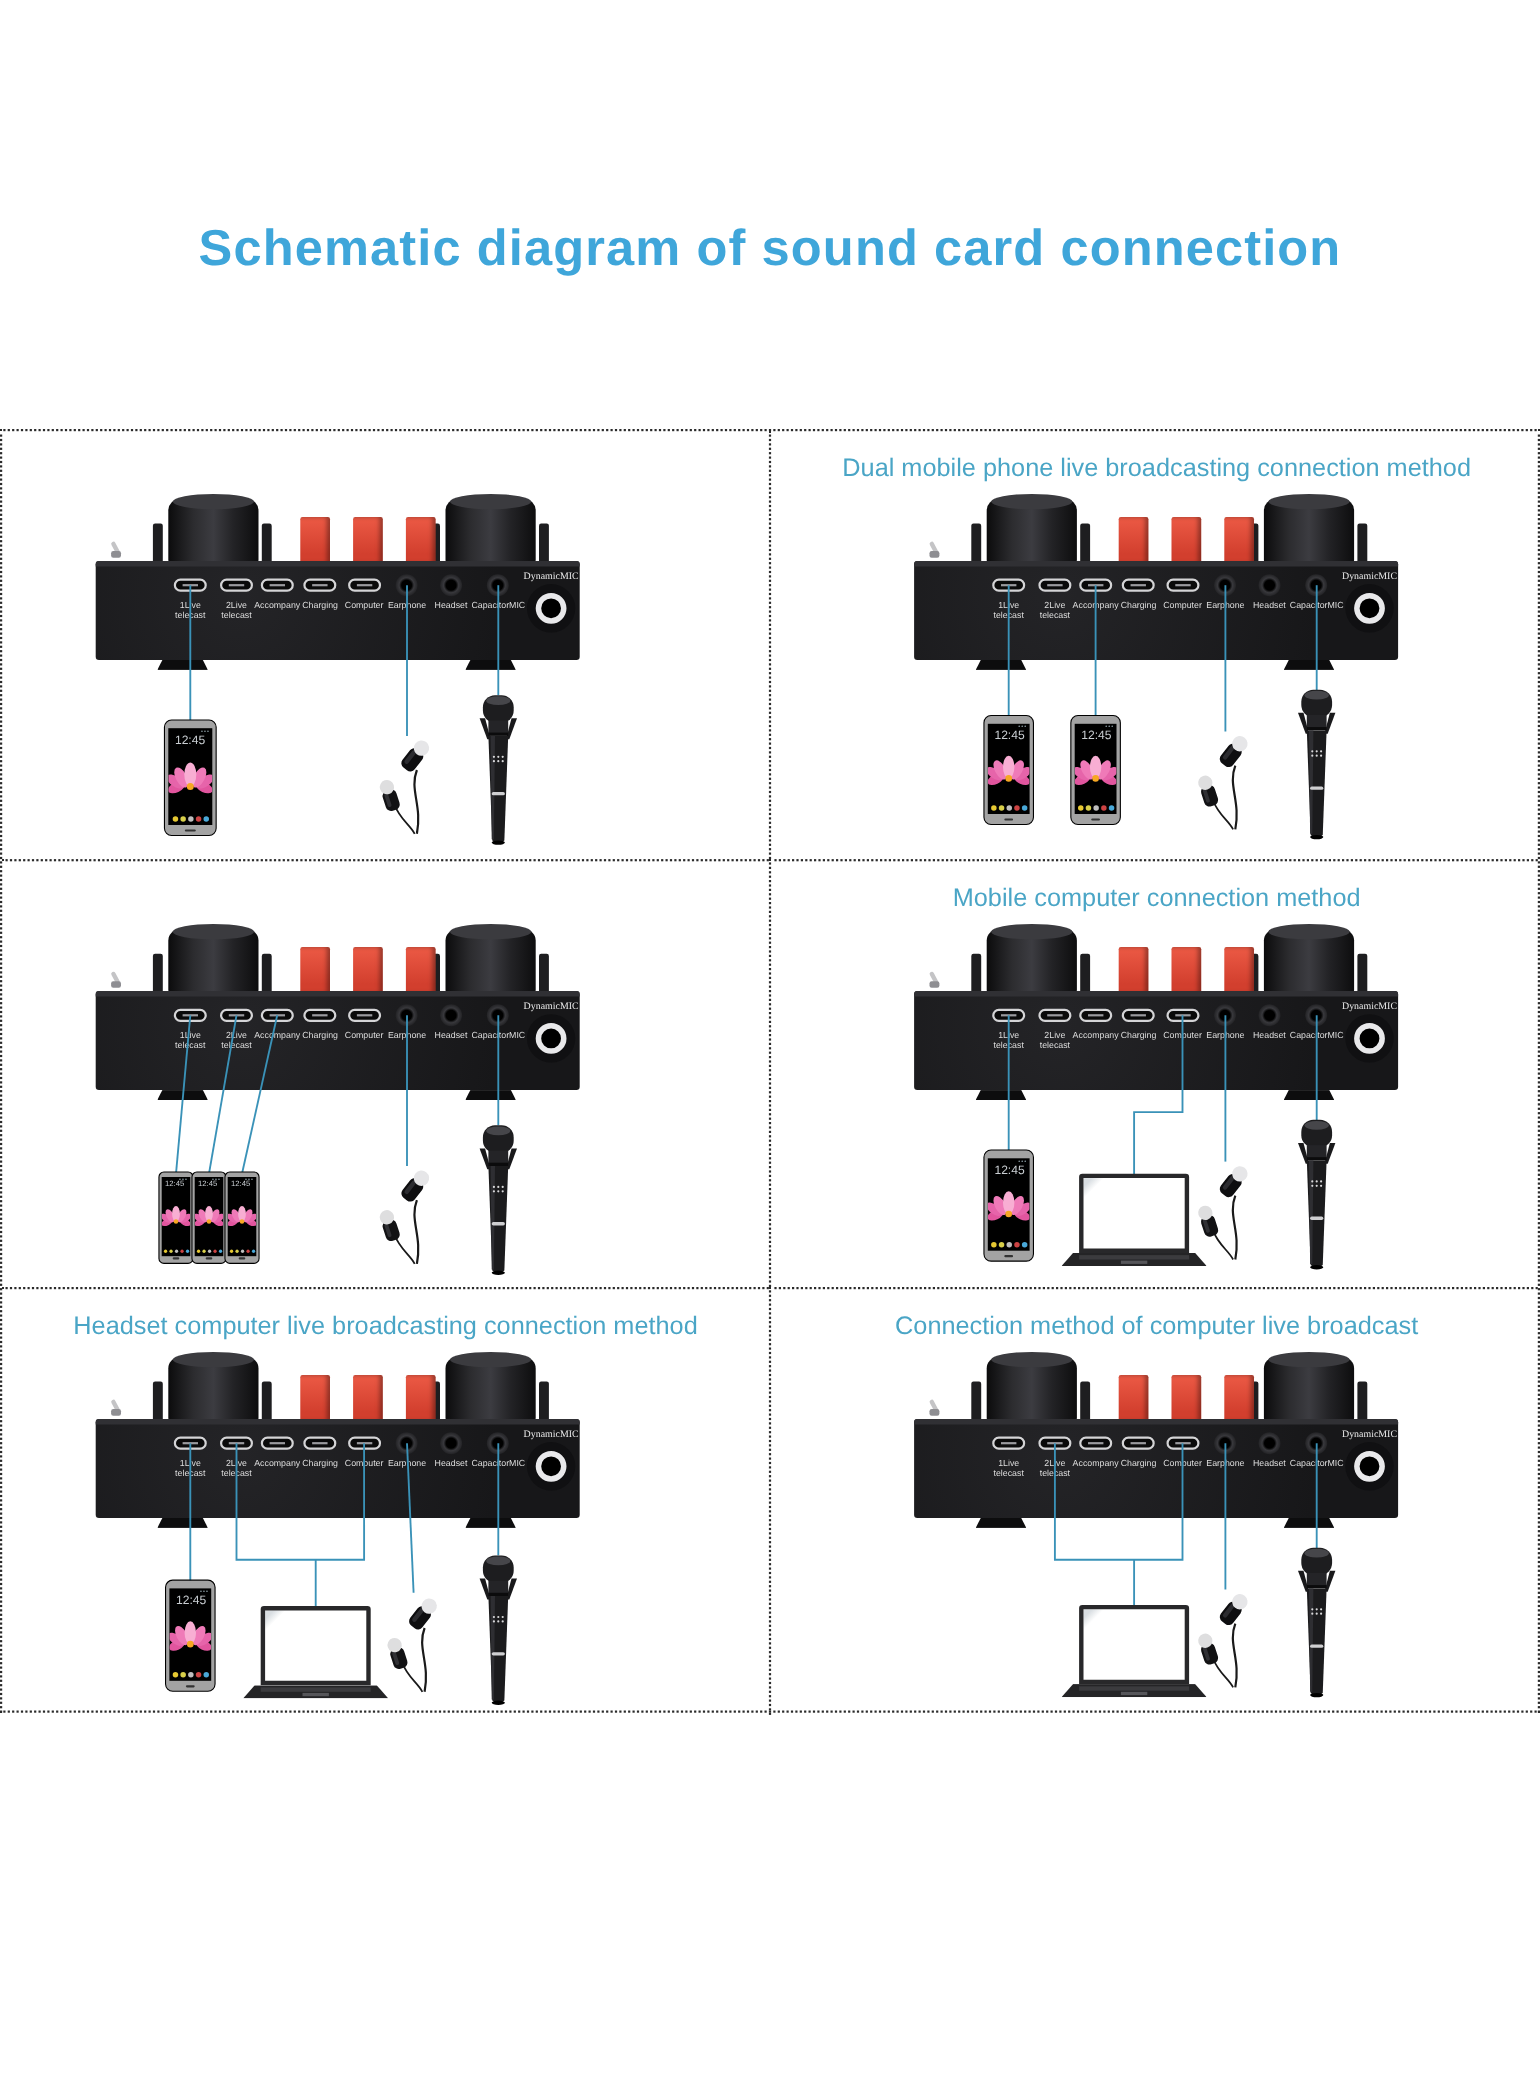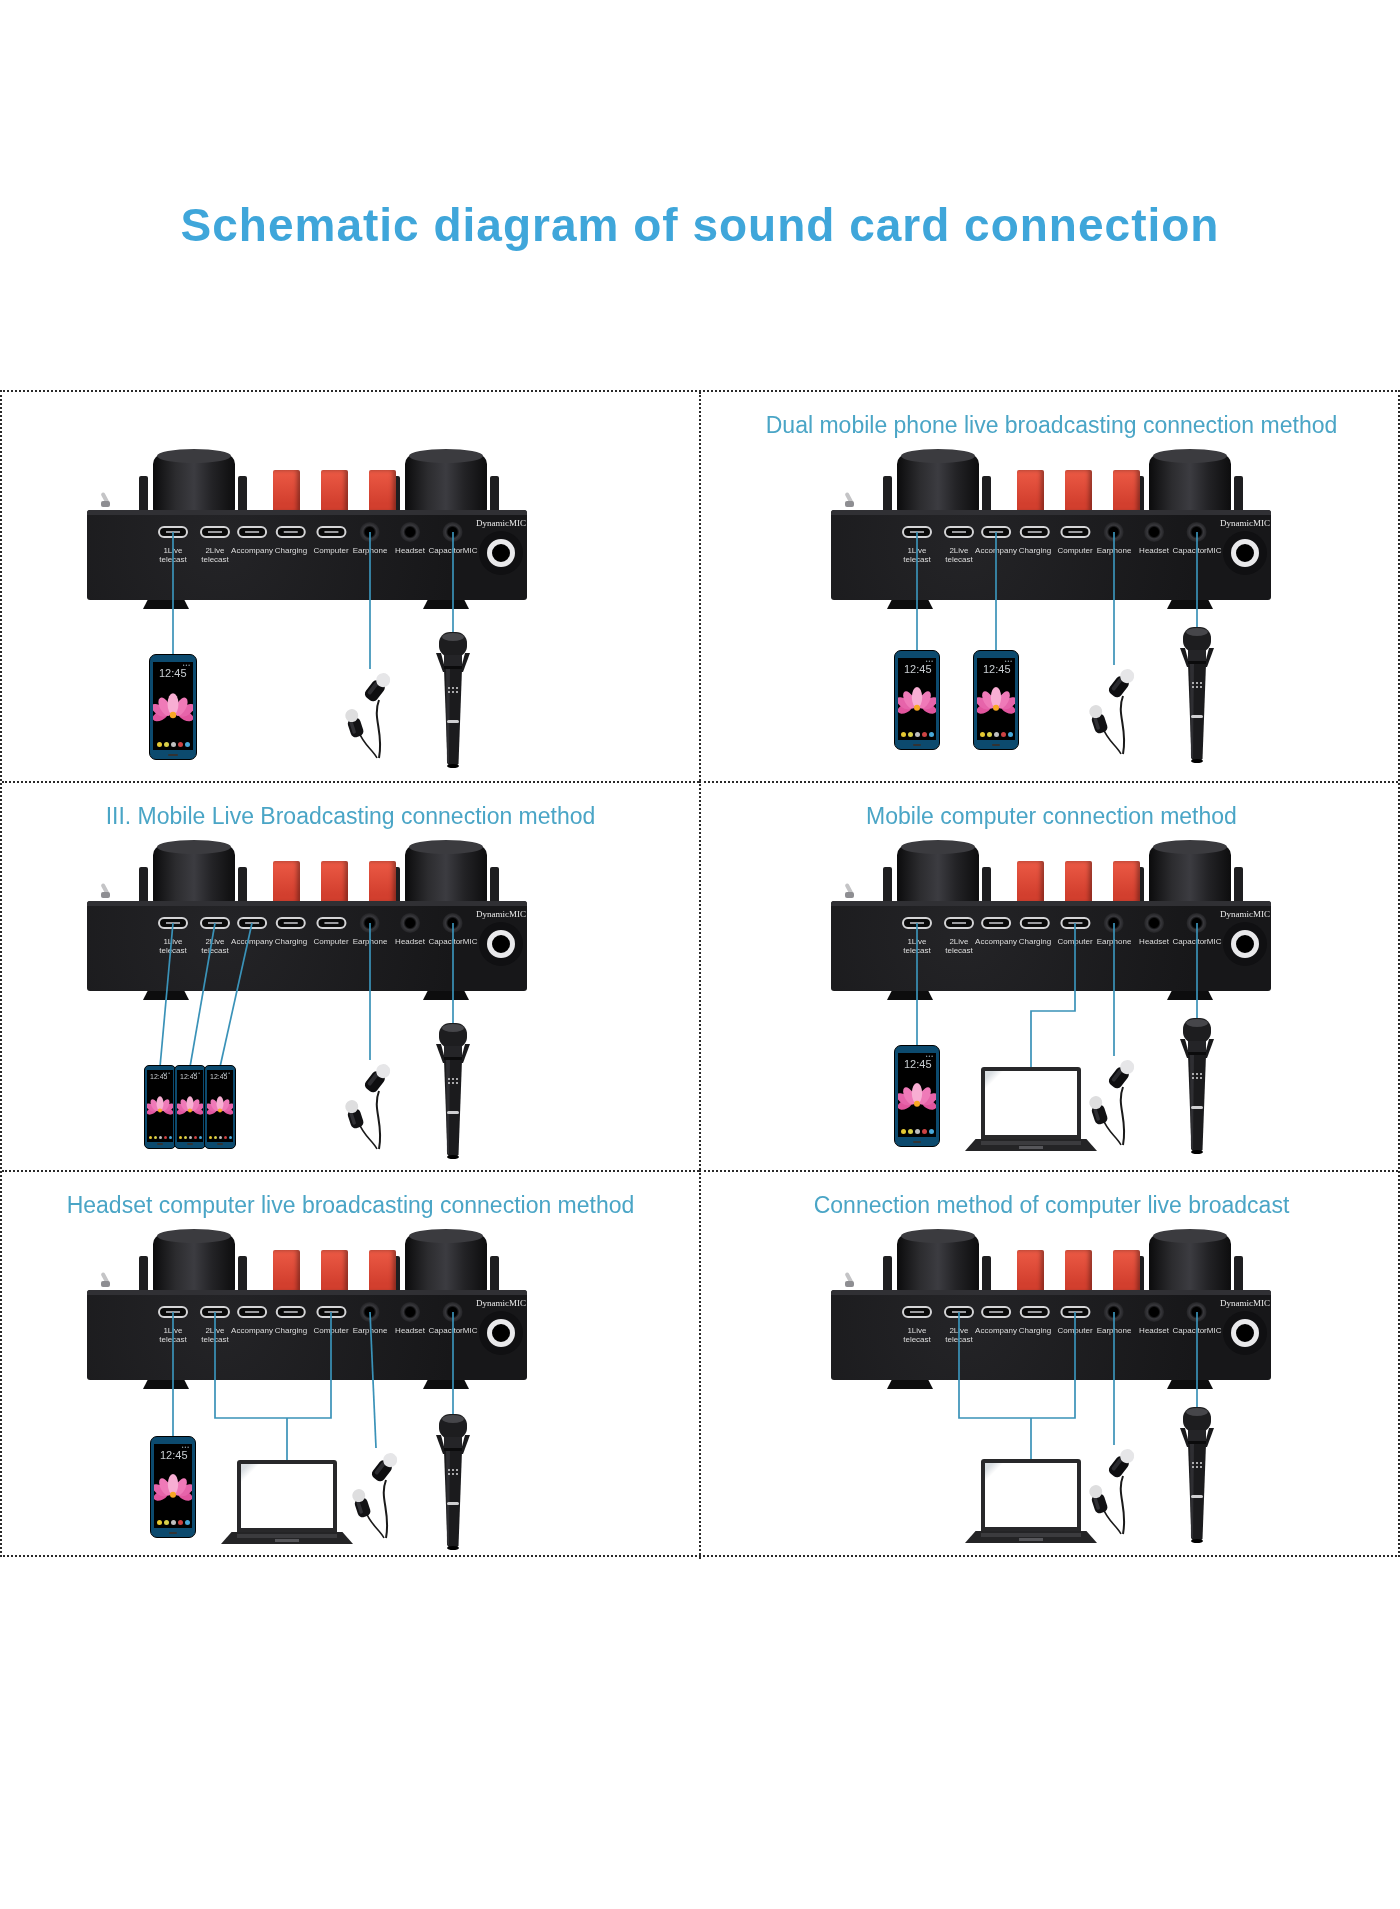--- a/index.html
+++ b/index.html
@@ -57,21 +57,21 @@
     flex-direction:column;white-space:nowrap;}
   .dyngroup{position:absolute;top:8px;transform:translateX(-50%);display:flex;flex-direction:column;
     align-items:center;gap:3px;}
   .sc-dynlabel{color:#eaeaea;font-size:9px;white-space:nowrap;font-family:Liberation Serif, serif;}
   .bigjack{width:44px;height:44px;border-radius:50%;background:#101012;position:relative;}
   .bigjack::after{content:"";position:absolute;left:8px;top:8px;width:28px;height:28px;box-sizing:border-box;
     border:5px solid #e9e9eb;border-radius:50%;background:#000;}
 
   
   .dev{position:absolute;z-index:4;}
-  .phone{width:100%;height:100%;background:#0c4a6e;border:1px solid #000;border-radius:7px;
+  .phone{width:100%;height:100%;background:#a3a3a3;border:1px solid #000;border-radius:7px;
     box-sizing:border-box;display:flex;flex-direction:column;padding:7px 3px 9px;position:relative;}
   .phone::after{content:"";position:absolute;left:40%;bottom:3px;width:20%;height:2px;background:#333;border-radius:1px;}
   .ph-screen{flex:1;background:#000;display:flex;flex-direction:column;overflow:hidden;position:relative;}
   .ph-status{position:absolute;top:1px;right:2px;color:#8fa0a8;font-size:5px;letter-spacing:1px;line-height:5px;}
   .ph-time{color:#c9ced2;font-size:11px;margin:5px 0 0 6px;}
   .ph-flower{flex:1;width:100%;}
   .ph-dots{display:flex;justify-content:center;gap:2px;padding:2px 0 3px;}
   .ph-dots i{width:5px;height:5px;border-radius:50%;display:block;}
   .ph-dots i:nth-child(1){background:#e6c832;} .ph-dots i:nth-child(2){background:#d8cf4a;}
   .ph-dots i:nth-child(3){background:#bfbfbf;} .ph-dots i:nth-child(4){background:#cc4343;}
@@ -430,21 +430,20 @@
             <circle cx="22" cy="62" r="1"></circle>
             <circle cx="26" cy="62" r="1"></circle>
     </g>
     <rect x="16" y="90" width="12" height="3" rx="1.5" fill="#cfcfd1"></rect>
     <ellipse cx="22" cy="136" rx="6" ry="2" fill="#000"></ellipse>
   </svg>
 </div>
   </section>
 
   <section class="panel rw">
-    <h2 class="panel-title">III. Mobile Live Broadcasting connection method</h2>
     <svg class="wires" viewBox="0 0 697 389">
       <line x1="171" y1="140" x2="158" y2="284"></line>
       <line x1="213" y1="140" x2="188" y2="284"></line>
       <line x1="250" y1="140" x2="218" y2="284"></line>
       <line x1="368" y1="140" x2="368" y2="277"></line>
       <line x1="451" y1="140" x2="451" y2="240"></line>
     </svg>
     <div class="soundcard scl">
   <div class="sc-knob k-l"></div>
   <div class="sc-knob k-r"></div>

